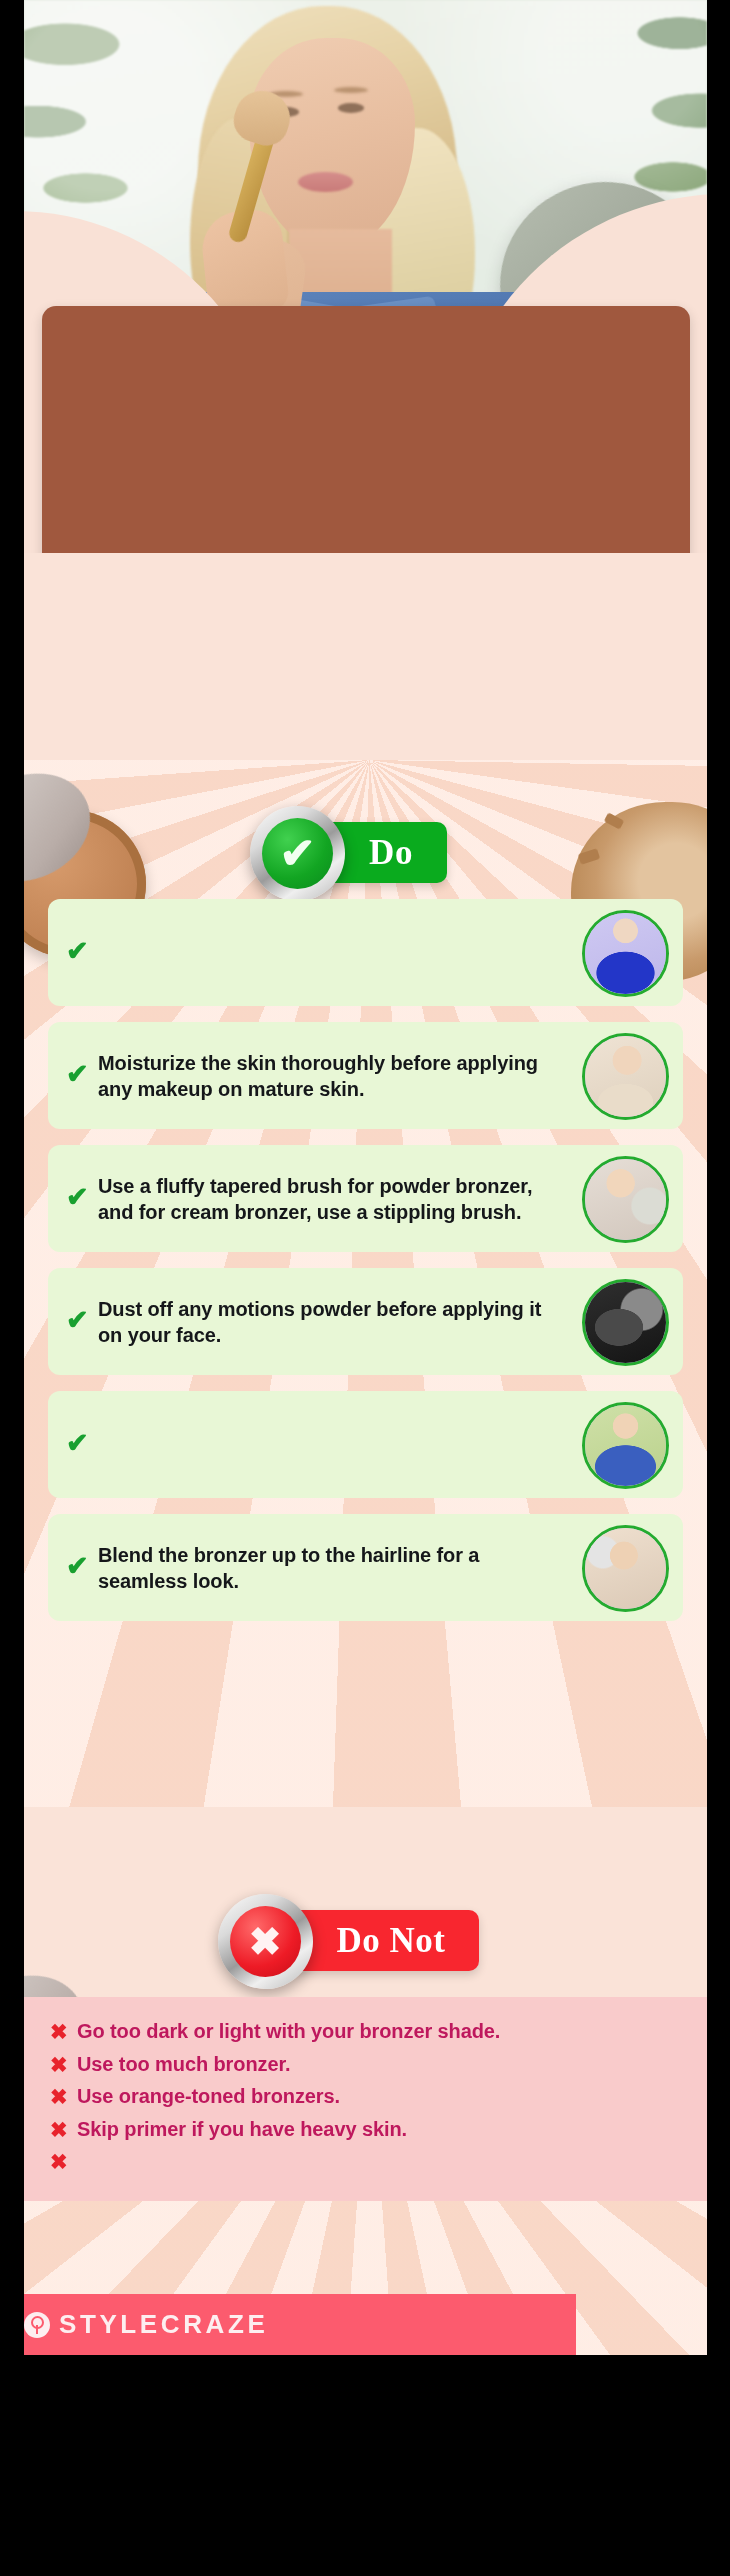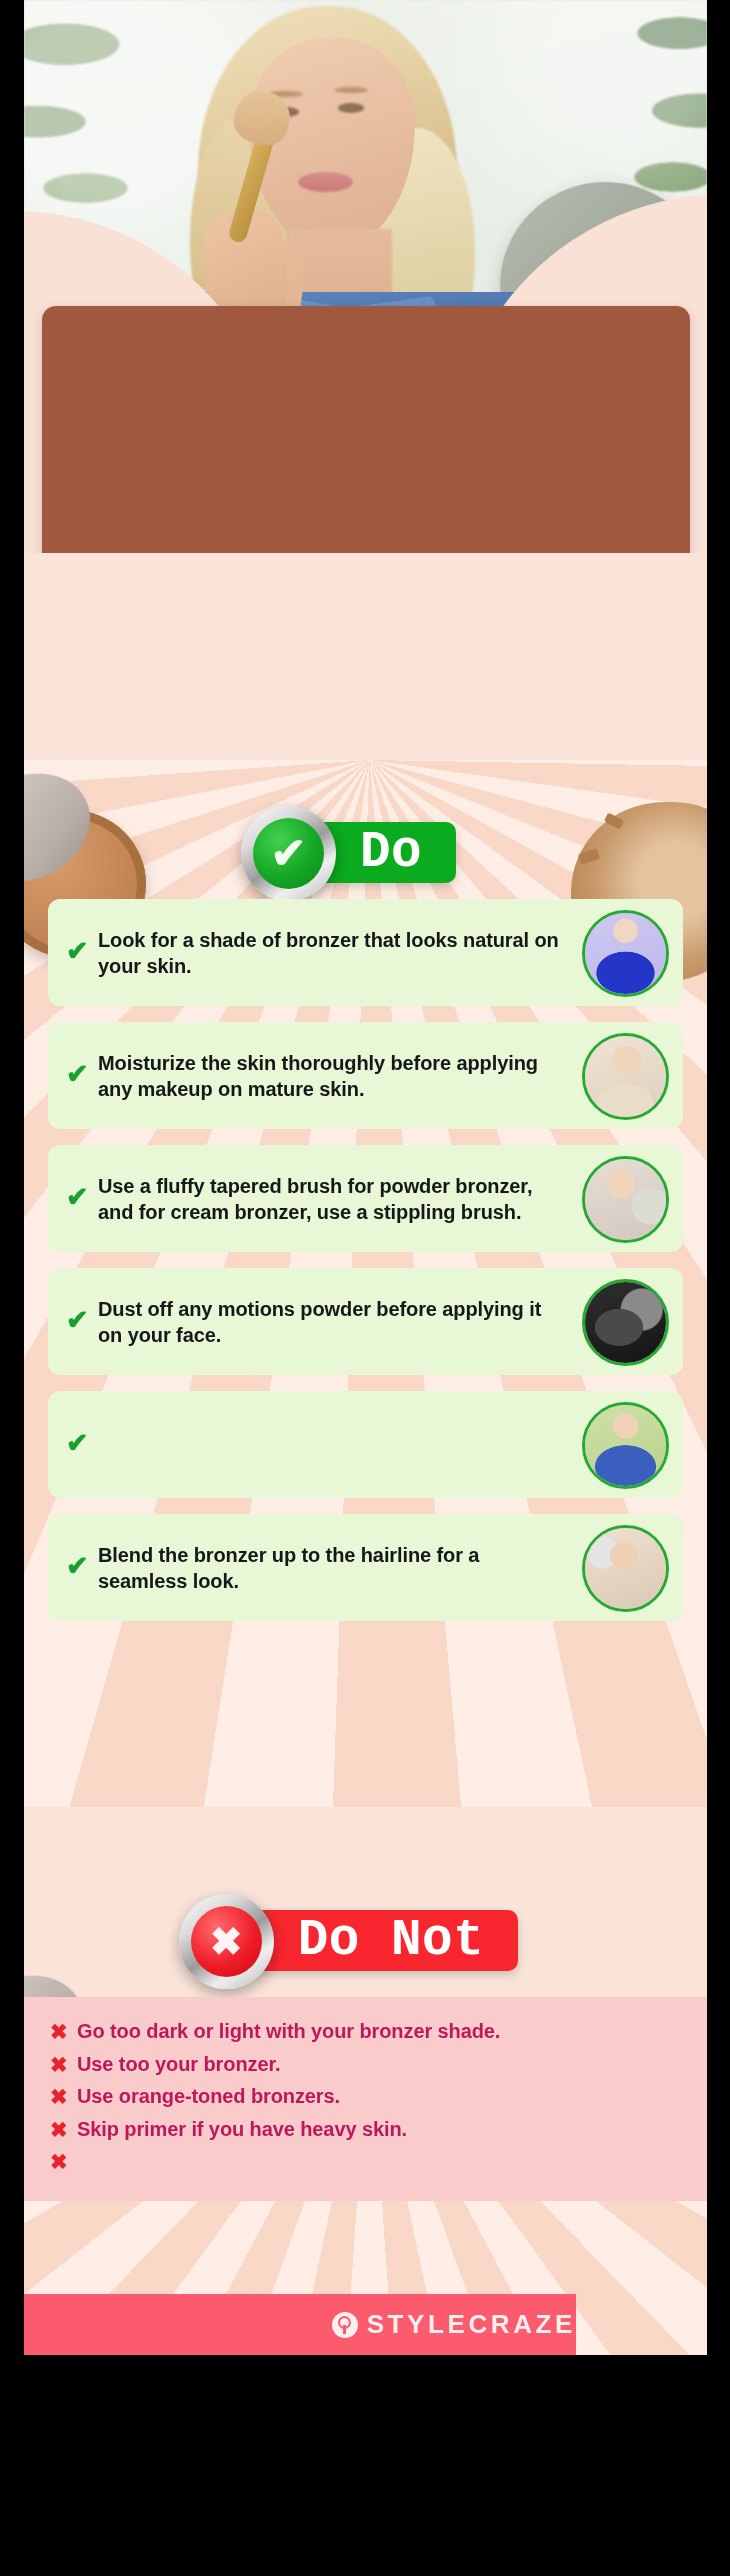--- a/index.html
+++ b/index.html
@@ -348,23 +348,23 @@
     position: relative;
     height: 61px;
     border-radius: 10px;
     display: flex; align-items: center;
     padding-left: 85px; padding-right: 34px;
     box-shadow: 0 4px 10px rgba(0,0,0,.16);
   }
   .badge-pill.green { background: #0aab1e; }
   .badge-pill.red   { background: #f8262f; }
   .badge-label {
-    font-size: 51px; font-weight: 700; color: #ffffff;
+    font-size: 35px; font-weight: 700; color: #ffffff;
     letter-spacing: 0.5px; line-height: 1;
-    font-family: Liberation Mono, monospace;
+    font-family: Liberation Serif, serif;
   }
   .badge-medal {
     position: absolute;
     left: -34px; top: 50%;
     width: 95px; height: 95px;
     margin-top: -47px;
     border-radius: 50%;
     background: linear-gradient(145deg,#ffffff 0%,#dadada 28%,#9b9b9b 52%,#efefef 72%,#b4b4b4 100%);
     display: flex; align-items: center; justify-content: center;
     box-shadow: 0 5px 14px rgba(0,0,0,.3);
@@ -463,21 +463,21 @@
     font-weight: 700; color: #be185d;
     letter-spacing: -0.1px;
   }
 
   
   .footer {
     position: absolute;
     left: 0; bottom: 0;
     width: 552px; height: 61px;
     background: #fc5b6e;
-    display: flex; align-items: center; justify-content: flex-end;
+    display: flex; align-items: center; justify-content: flex-start;
   }
   .footer-logo { display: flex; align-items: center; }
   .footer-mark {
     width: 26px; height: 26px; border-radius: 50%;
     background: #fdeef0;
     margin-right: 9px;
     display: flex; align-items: center; justify-content: center;
     position: relative;
   }
   .footer-mark::before {
@@ -576,21 +576,20 @@
           </div>
         </div>
         <span class="badge-label">Do</span>
       </div>
     </div>
 
     <div class="do-list">
 
       <div class="do-card">
         <span class="do-check">✔</span>
-        <span class="do-text">Look for a shade of bronzer that looks natural on your skin.</span>
         <span class="do-thumb">
             <span class="thumb-art t1"></span>
           </span>
       </div>
 
       <div class="do-card">
         <span class="do-check">✔</span>
         <span class="do-text">Moisturize the skin thoroughly before applying any makeup on mature skin.</span>
         <span class="do-thumb">
             <span class="thumb-art t2"></span>
@@ -641,21 +640,21 @@
       </div>
     </div>
 
     <div class="donot-list">
       <div class="donot-row">
         <span class="donot-x">✖</span>
         <span class="donot-text">Go too dark or light with your bronzer shade.</span>
       </div>
       <div class="donot-row">
         <span class="donot-x">✖</span>
-        <span class="donot-text">Use too your bronzer.</span>
+        <span class="donot-text">Use too much bronzer.</span>
       </div>
       <div class="donot-row">
         <span class="donot-x">✖</span>
         <span class="donot-text">Use orange-toned bronzers.</span>
       </div>
       <div class="donot-row">
         <span class="donot-x">✖</span>
         <span class="donot-text">Skip primer if you have heavy skin.</span>
       </div>
       <div class="donot-row">

